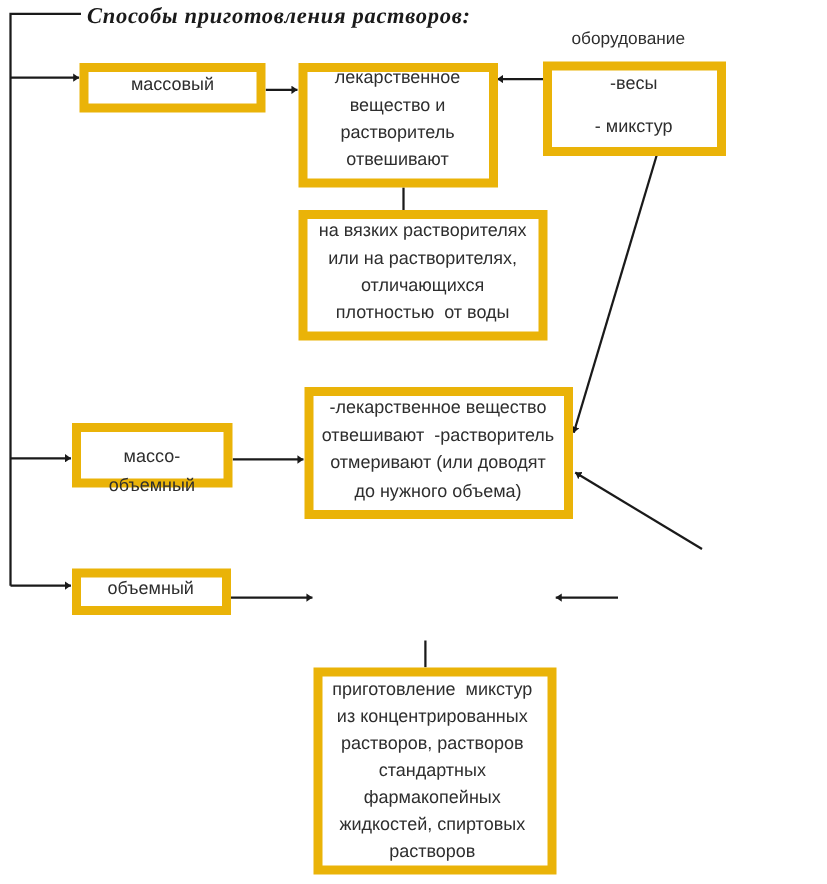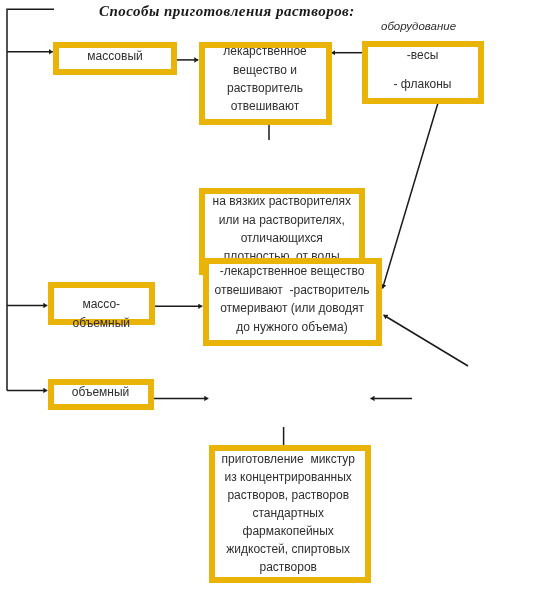--- a/index.html
+++ b/index.html
@@ -19,33 +19,33 @@
     display:flex; align-items:center; justify-content:center;
     text-align:center; white-space:pre-wrap;
     font-size:12px; color:#2e2e2e; line-height:18.5px;
   }
   .box.left-al { justify-content:flex-start; text-align:center; padding-left:7px; }
 
   .title {
     position:absolute;
     font-family:"Liberation Serif", serif;
     font-weight:bold; font-style:italic; font-size:15px;
-    letter-spacing:0.47px; color:#1a1a1a; white-space:nowrap;margin-left:41px;
+    letter-spacing:0.47px; color:#1a1a1a; white-space:nowrap;
   }
   .plain-label {
     position:absolute; font-size:11.5px; color:#2e2e2e; white-space:nowrap;
   }
 
   
   #title           { left:58px;   top:3px; }
-  #label-equip     { left:381px;  top:20.4px;font-style:italic; }
+  #label-equip     { left:381px;  top:20.4px; }
   #box-mass        { left:53px;   top:42px;    width:124px;   height:32.5px; padding-bottom:4.5px; }
   #box-weigh       { left:198.5px;top:41.5px;  width:133px;   height:83px; line-height:18.4px; padding-bottom:8px; }
   #box-equip-top   { left:361.5px;top:41px;    width:122px;   height:62.5px; line-height:14.6px; padding-bottom:5px; }
-  #box-viscous     { left:198.5px;top:139.5px; width:166.5px; height:87px;  line-height:18.3px; padding-bottom:4px;margin-top:48px; }
+  #box-viscous     { left:198.5px;top:139.5px; width:166.5px; height:87px;  line-height:18.3px; padding-bottom:4px; }
   #box-mv          { left:47.5px; top:281.5px; width:107.5px; height:43.5px; line-height:19.5px; padding-top:22px; }
   #box-mv-proc     { left:202.5px;top:257.5px; width:179px;   height:88px;  padding-bottom:5px; }
   #box-vol         { left:47.5px; top:378.5px; width:106px;   height:31.5px; padding-bottom:3.5px; }
   #box-vol-proc    { left:208.5px;top:364.5px; width:162px;   height:62.5px; }
   #box-mixtures    { left:208.5px;top:445px;   width:162.5px; height:138px; line-height:17.9px; }
   #box-equip-bot   { left:411.5px;top:365.5px; width:134px;   height:164px; line-height:18.65px; padding-bottom:6px; }
 </style>
 </head>
 <body>
 
@@ -80,21 +80,21 @@
 
   <div class="box" id="box-mass">массовый</div>
 
   <div class="box" id="box-weigh">лекарственное
 вещество и
 растворитель
 отвешивают</div>
 
   <div class="box" id="box-equip-top">-весы
 
-- флаконы</div>
+- микстур</div>
 
   <div class="box" id="box-viscous">на вязких растворителях
 или на растворителях,
 отличающихся
 плотностью  от воды</div>
 
   <div class="box" id="box-mv">массо-
 объемный</div>
 
   <div class="box" id="box-mv-proc">-лекарственное вещество

